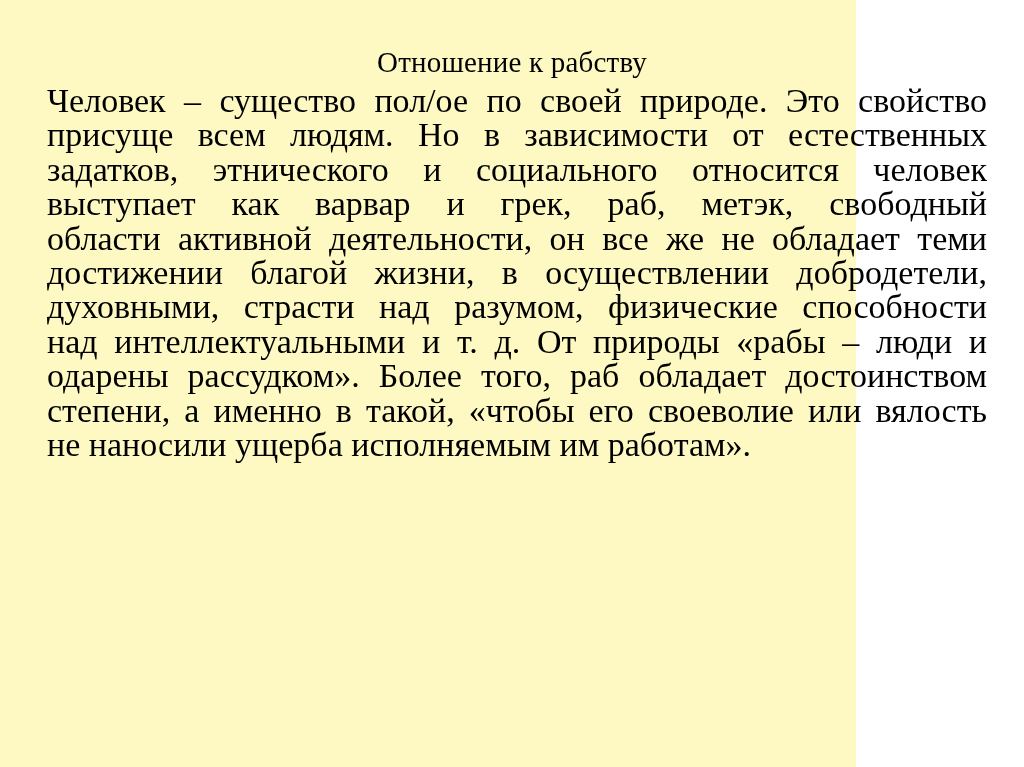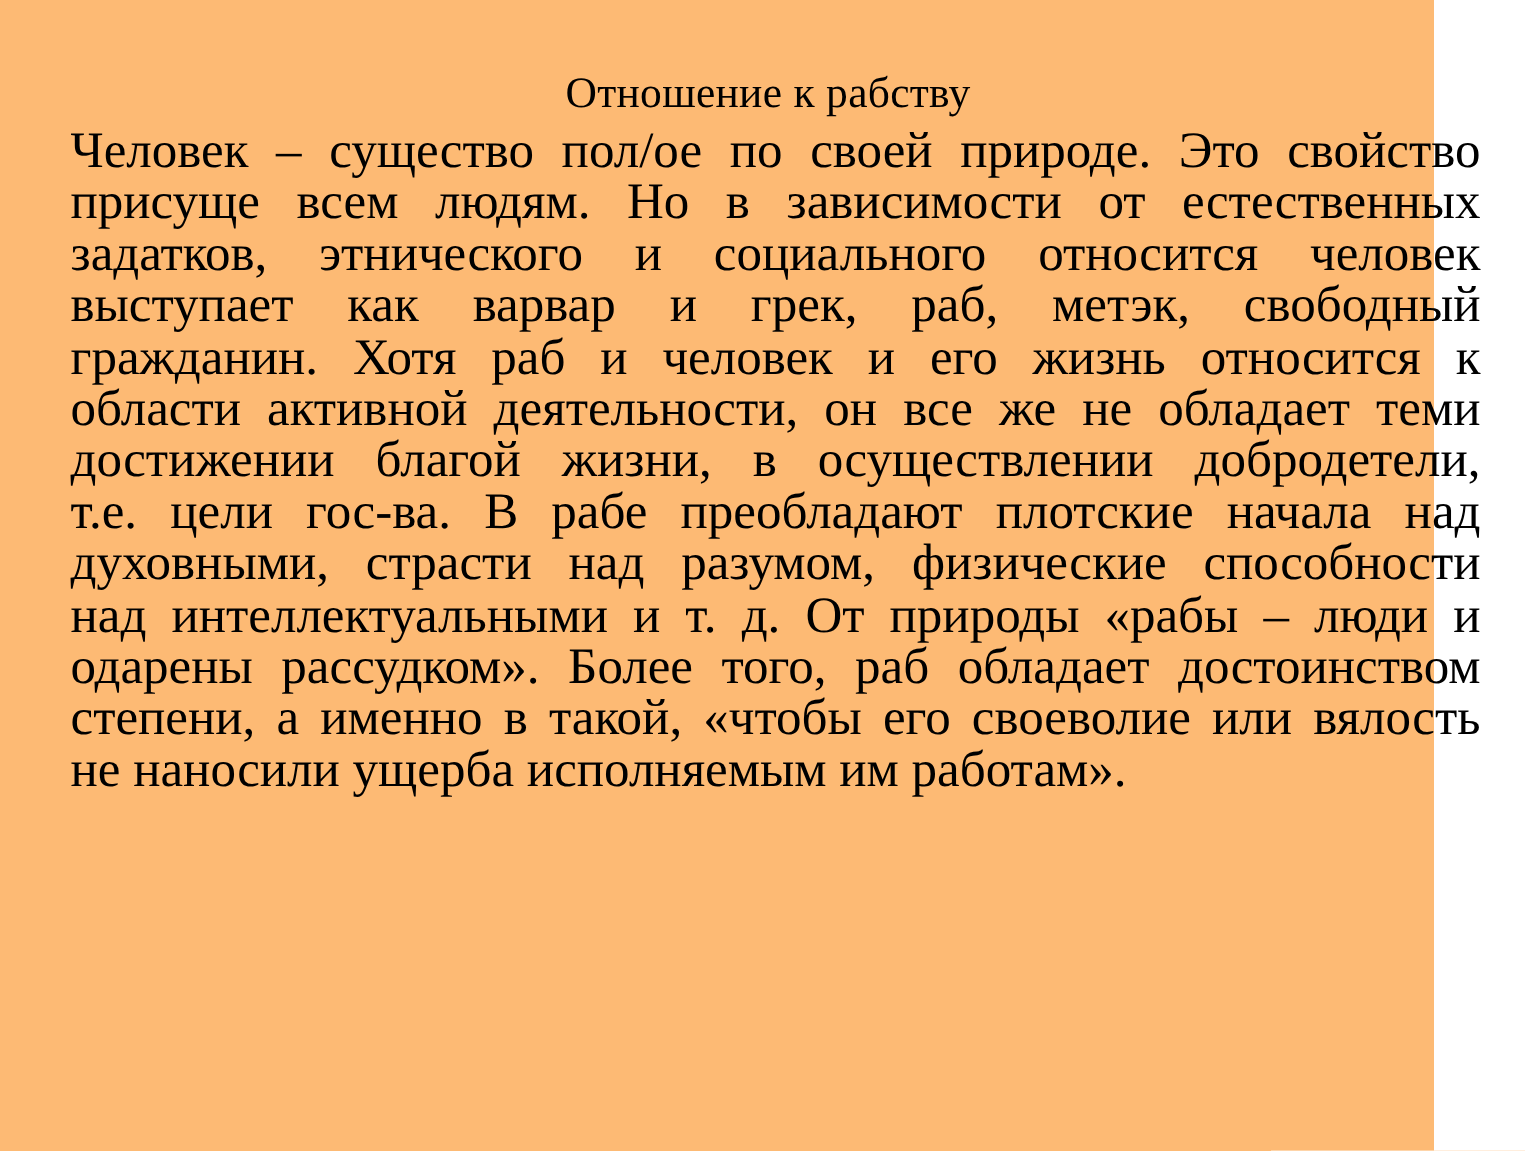--- a/index.html
+++ b/index.html
@@ -12,23 +12,23 @@
       height: 767px;
       position: relative;
       overflow: hidden;
       font-family: "Liberation Serif", "DejaVu Serif", serif;
       color: #000000;
     }
     .slide {
       position: absolute;
       left: 0;
       top: 0;
-      width: 956px;
+      width: 856px;
       height: 767px;
-      background: #fdba74;
+      background: #fef9c3;
     }
     .title {
       position: absolute;
       left: 0;
       top: 44px;
       width: 1024px;
       text-align: center;
       font-size: 29px;
       line-height: 36px;
       letter-spacing: 0.2px;
@@ -58,23 +58,21 @@
 <body>
 
 <div class="slide">
   <div class="title">Отношение к рабству</div>
 
   <div class="body">
     <span class="line">Человек – существо пол/ое по своей природе. Это свойство</span>
     <span class="line">присуще всем людям. Но в зависимости от естественных</span>
     <span class="line">задатков, этнического и социального относится человек</span>
     <span class="line">выступает как варвар и грек, раб, метэк, свободный</span>
-    <span class="line">гражданин. Хотя раб и человек и его жизнь относится к</span>
     <span class="line">области активной деятельности, он все же не обладает теми</span>
     <span class="line">достижении благой жизни, в осуществлении добродетели,</span>
-    <span class="line">т.е. цели гос-ва. В рабе преобладают плотские начала над</span>
     <span class="line">духовными, страсти над разумом, физические способности</span>
     <span class="line">над интеллектуальными и т. д. От природы «рабы – люди и</span>
     <span class="line">одарены рассудком». Более того, раб обладает достоинством</span>
     <span class="line">степени, а именно в такой, «чтобы его своеволие или вялость</span>
     <span class="line last">не наносили ущерба исполняемым им работам».</span>
   </div>
 </div>
 
 </body></html>

